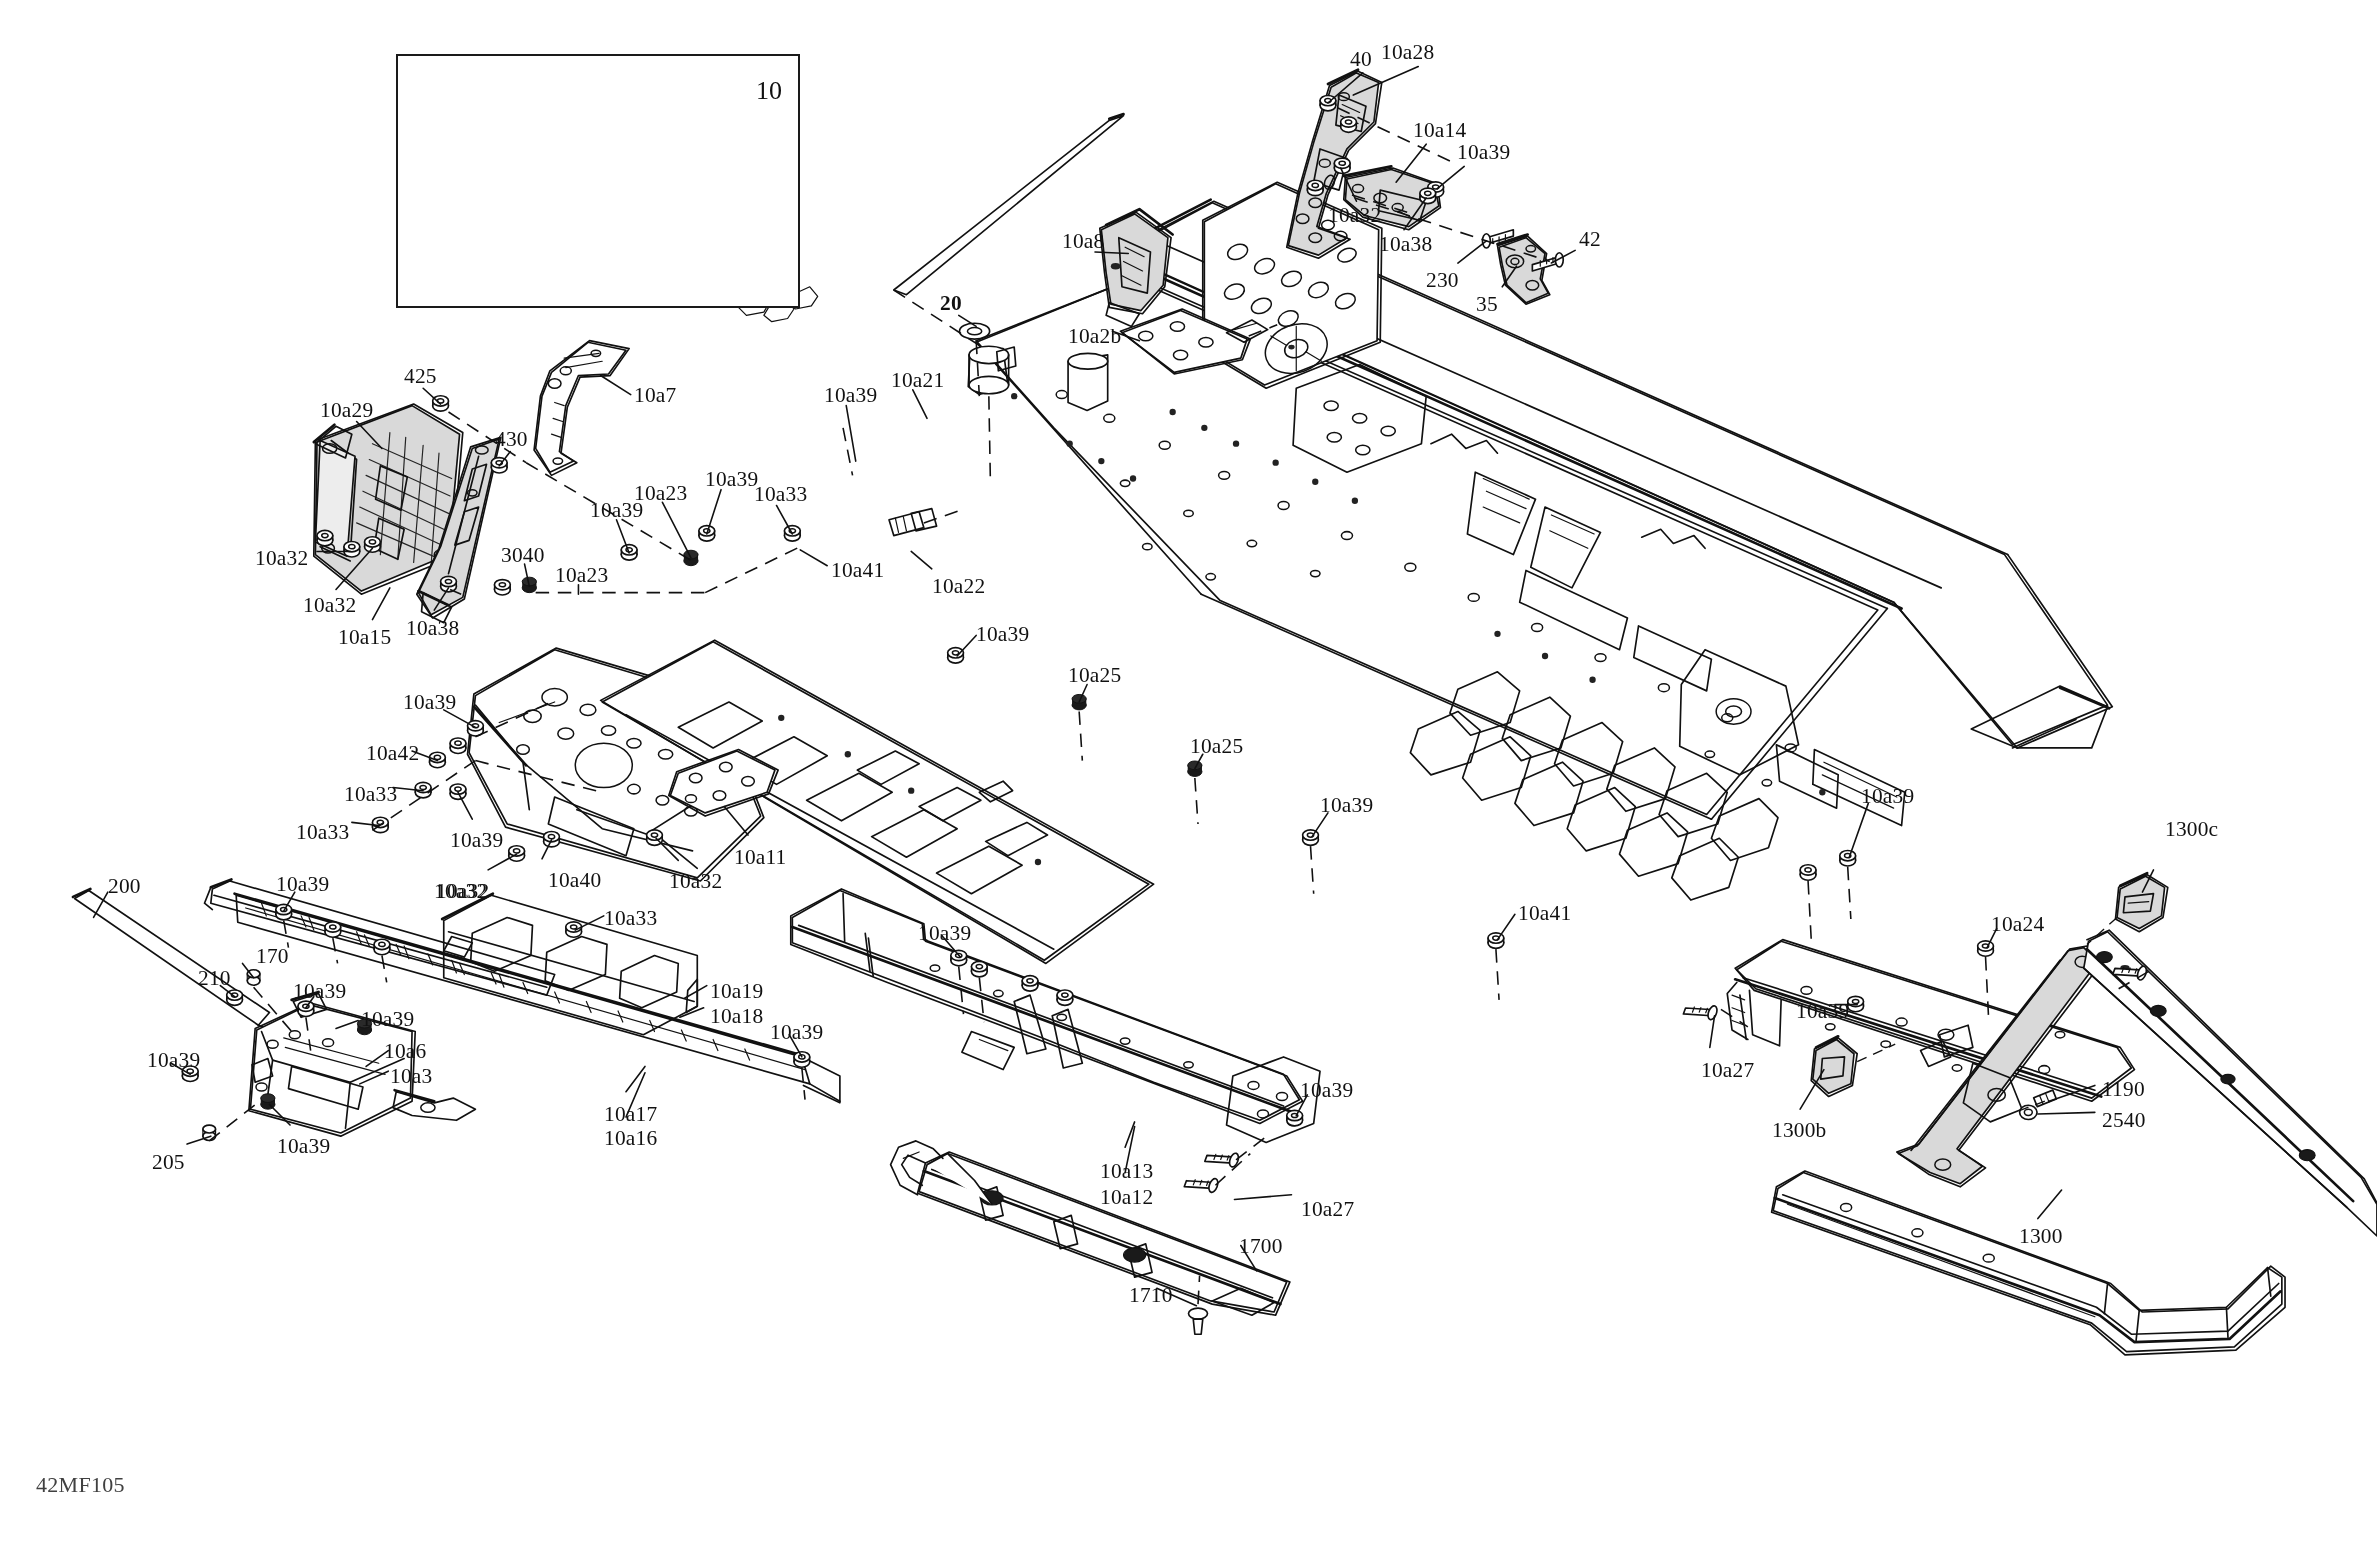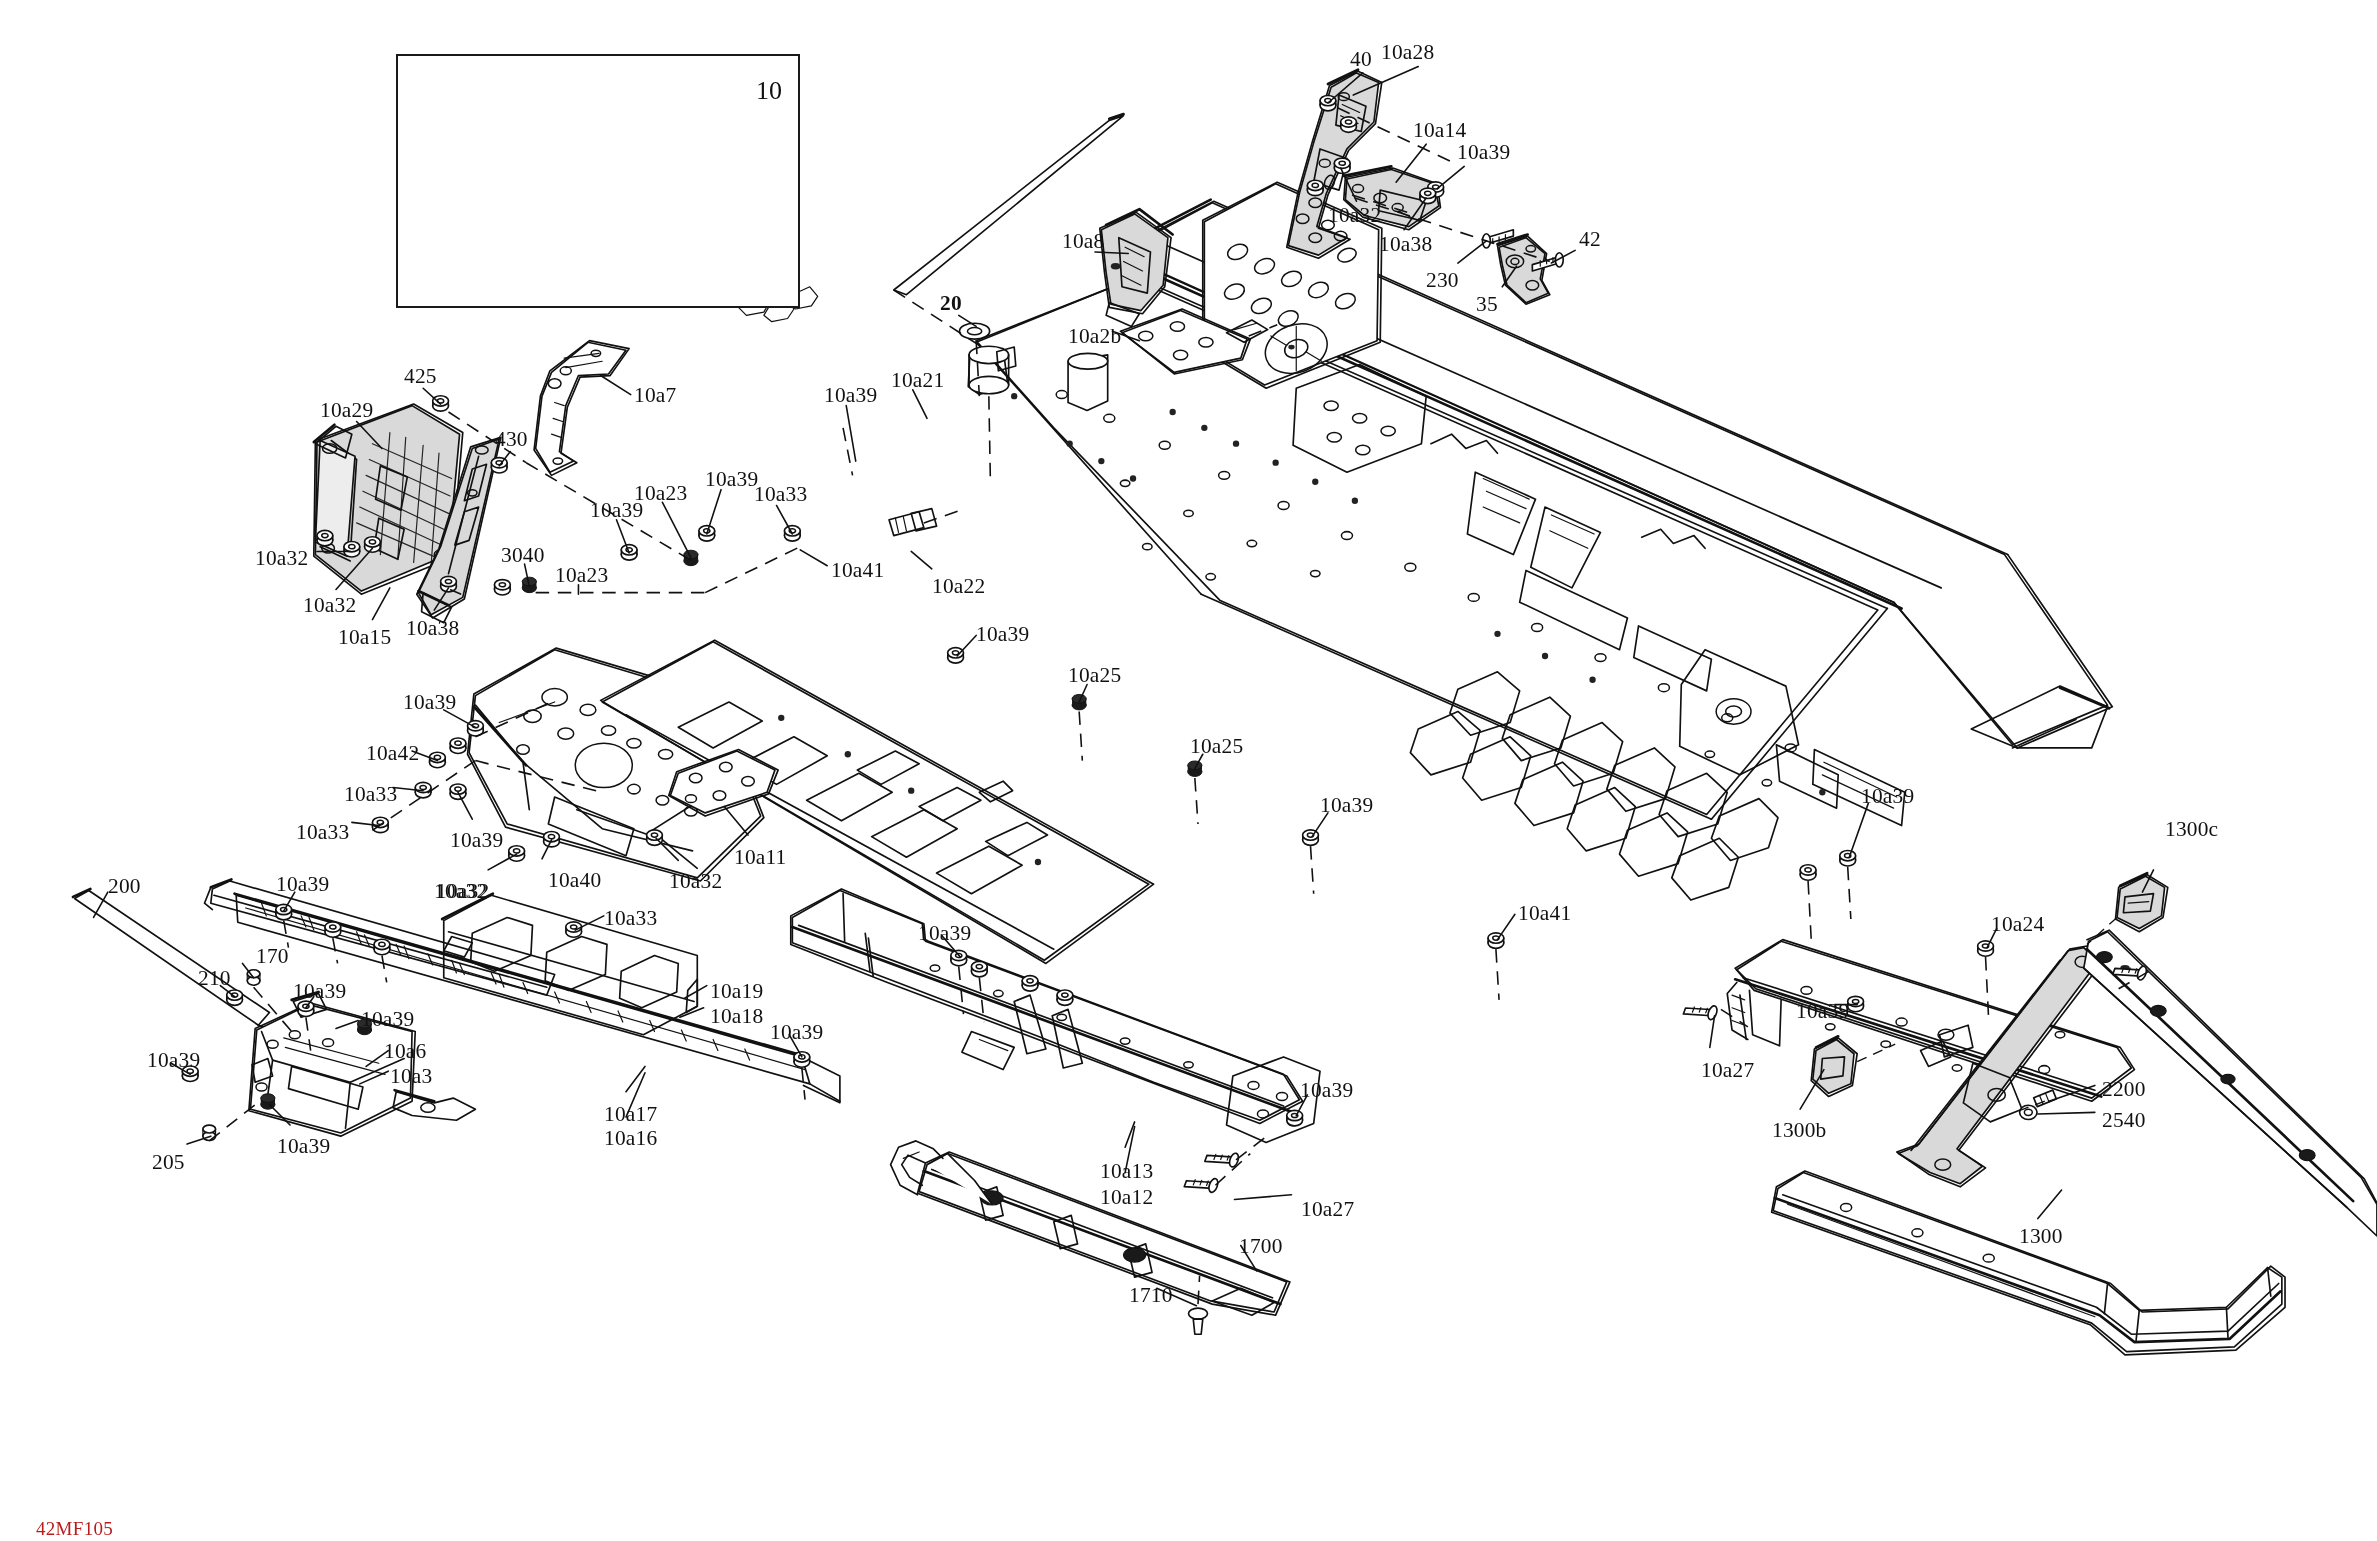--- a/index.html
+++ b/index.html
@@ -22,21 +22,21 @@
   }
   .inset-num{
     position:absolute;
     font-family:"Liberation Serif","DejaVu Serif",serif;
     font-size:26px;color:#111;
   }
   .sheetcode{
     position:absolute;
     left:36px;top:1472px;
     font-family:"Liberation Serif","DejaVu Serif",serif;
-    font-size:19px;color:#b91c1c;letter-spacing:0.3px;margin-top:46px;
+    font-size:22px;color:#404040;letter-spacing:0.3px;
   }
   .insetbox{
     position:absolute;
     left:396px;top:54px;
     width:404px;height:254px;
     border:2.4px solid #1a1a1a;
     background:#fff;
     box-sizing:border-box;
   }
 </style>
@@ -949,18 +949,18 @@
       <div class="lbl" style="left: 1100px; top: 1160px;">10a13</div>
       <div class="lbl" style="left: 1100px; top: 1186px;">10a12</div>
       <div class="lbl" style="left: 1301px; top: 1198px;">10a27</div>
       <div class="lbl" style="left: 1239px; top: 1235px;">1700</div>
       <div class="lbl" style="left: 1129px; top: 1284px;">1710</div>
       <div class="lbl" style="left: 1796px; top: 1000px;">10a39</div>
       <div class="lbl" style="left: 1701px; top: 1059px;">10a27</div>
       <div class="lbl" style="left: 1991px; top: 913px;">10a24</div>
       <div class="lbl" style="left: 2149px; top: 818px; margin-left: 16px;">1300c</div>
       <div class="lbl" style="left: 1772px; top: 1119px;">1300b</div>
-      <div class="lbl" style="left: 2102px; top: 1078px;">2200</div>
+      <div class="lbl" style="left: 2102px; top: 1078px;">1190</div>
       <div class="lbl" style="left: 2102px; top: 1109px;">2540</div>
       <div class="lbl" style="left: 2019px; top: 1225px;">1300</div>
     </div>
 </div>
 
 
 </body></html>

